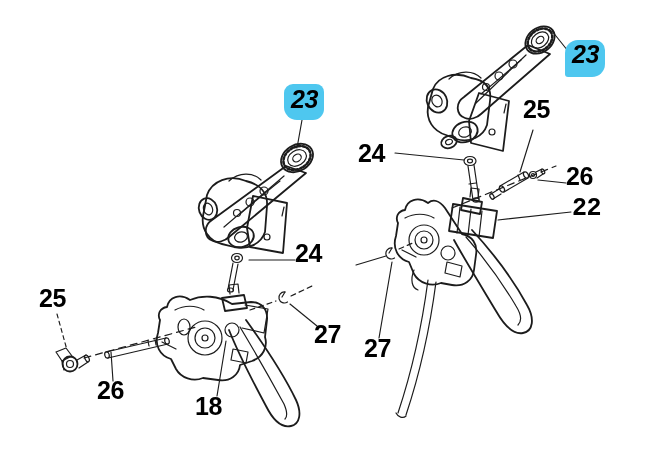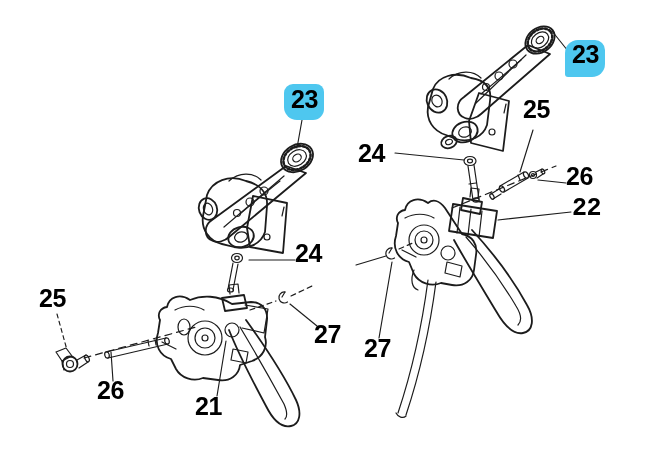--- a/index.html
+++ b/index.html
@@ -31,20 +31,21 @@
     font-weight: 700;
     font-size: 25px;
     letter-spacing: -0.5px;
     line-height: 1;
     color: var(--label, #000000);
     white-space: nowrap;
     z-index: 3;
   }
   .callout.highlight {
     background: var(--hl, #4ec7ef);
+    font-style: italic;
   }
   #c-left-23  { left: 284px; top: 84px;  padding: 3px 6px 8px 7px;  border-radius: 9px 8px 11px 13px; }
   #c-left-24  { left: 295px; top: 241px; }
   #c-left-25  { left: 39px;  top: 286px; }
   #c-left-26  { left: 97px;  top: 378px; }
   #c-left-21  { left: 195px; top: 394px; }
   #c-left-27  { left: 314px; top: 322px; }
   #c-right-23 { left: 565px; top: 40px;  padding: 2px 6px 10px 7px; border-radius: 13px 10px 13px 3px; }
   #c-right-25 { left: 523px; top: 97px;  }
   #c-right-24 { left: 358px; top: 141px; }
@@ -261,21 +262,21 @@
         <path class="w-lead" d="M571,212 L498,220"></path>
         <path class="w-lead" d="M379,338 L392,262"></path>
       </g>
     </g>
   </svg>
 
   <div id="c-left-23" class="callout highlight">23</div>
   <div id="c-left-24" class="callout">24</div>
   <div id="c-left-25" class="callout">25</div>
   <div id="c-left-26" class="callout">26</div>
-  <div id="c-left-21" class="callout">21</div>
+  <div id="c-left-21" class="callout">18</div>
   <div id="c-left-27" class="callout">27</div>
   <div id="c-right-23" class="callout highlight">23</div>
   <div id="c-right-25" class="callout">25</div>
   <div id="c-right-24" class="callout">24</div>
   <div id="c-right-26" class="callout">26</div>
   <div id="c-right-22" class="callout">22</div>
   <div id="c-right-27" class="callout">27</div>
 
 </div>
 

